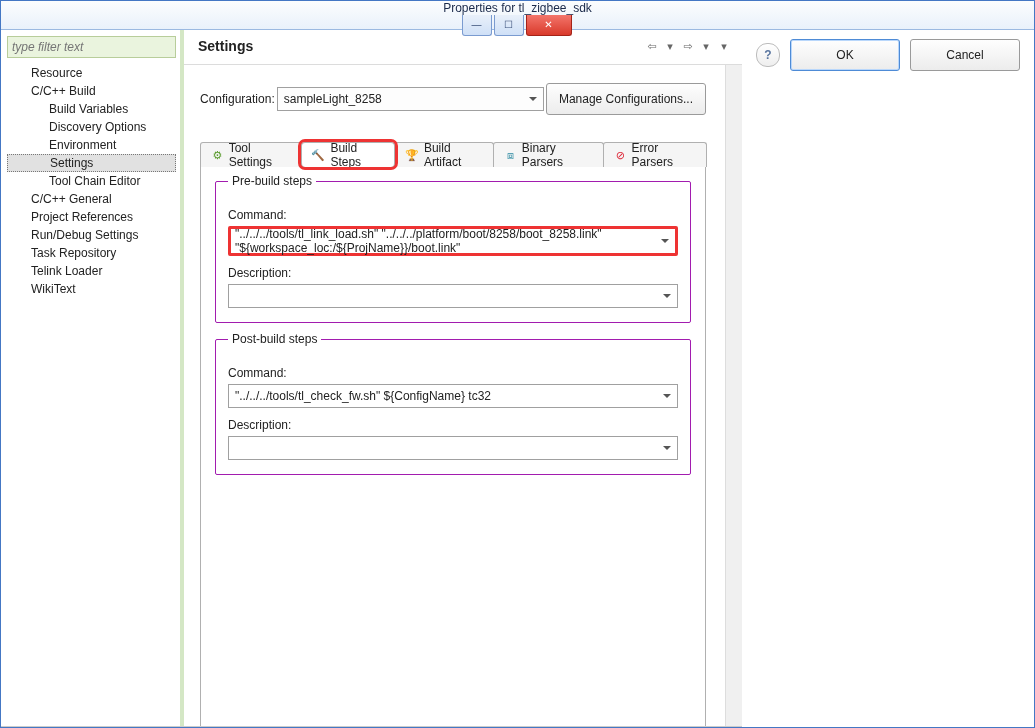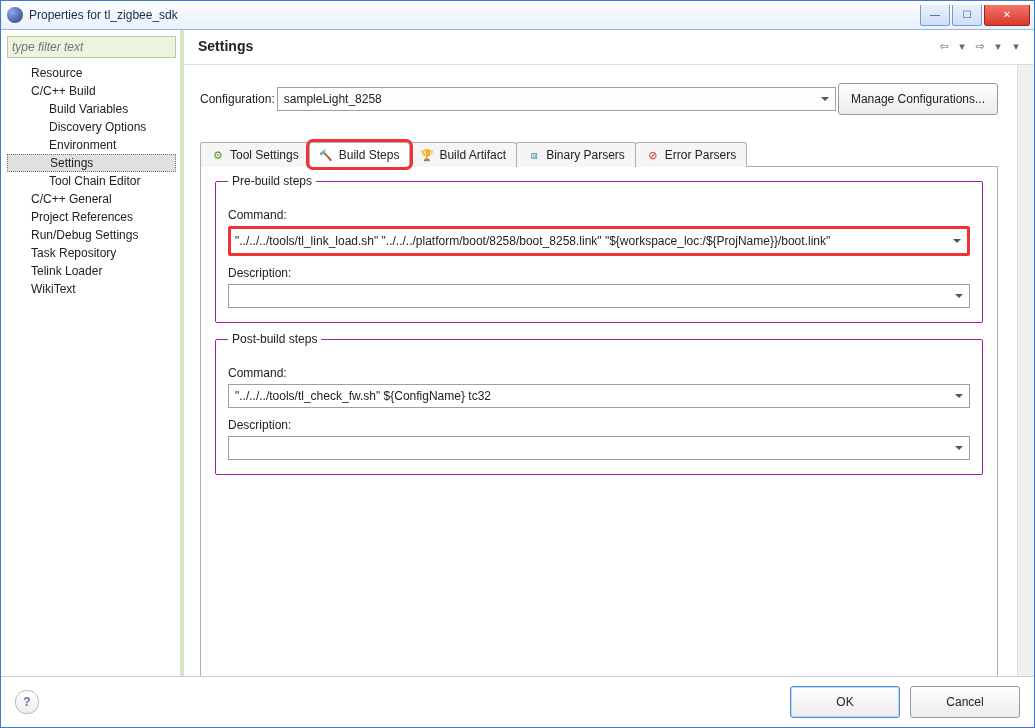--- a/index.html
+++ b/index.html
@@ -1,25 +1,25 @@
 <!DOCTYPE html>
 <html><head>
 <meta charset="utf-8">
 <style>
   html,body{margin:0;padding:0;font-family:"Segoe UI",Tahoma,sans-serif;font-size:12px;color:#222;background:#fff;}
   .window{width:1035px;height:728px;border:1px solid #4477c4;box-sizing:border-box;display:flex;flex-direction:column;background:#fff;box-shadow:0 0 6px rgba(0,0,0,0.2);}
   
-  .titlebar{height:28px;background:linear-gradient(#fcfdfe,#e9f1fb);display:flex;align-items:center;border-bottom:1px solid #9bb9e1;}
+  .titlebar{height:28px;background:linear-gradient(#fcfdfe,#e9f1fb);display:flex;align-items:center;border-bottom:1px solid #9bb9e1;flex-direction:column;}
   .title-icon{width:16px;height:16px;margin:0 6px;border-radius:50%;background:radial-gradient(circle at 30% 30%,#8fa6e8,#2a3d7b);}
   .titlebar-title{flex:1;color:#1b2a4a;}
   .win-btns{display:flex;height:20px;margin-right:4px;}
   .win-btn{width:28px;height:20px;margin-left:2px;border:1px solid #7a9bd0;border-top:none;border-radius:0 0 3px 3px;display:flex;align-items:center;justify-content:center;background:linear-gradient(#e9f0fa,#cfe0f7);color:#394e78;font-size:10px;line-height:1;}
   .win-btn.close{background:linear-gradient(#f3756b,#d93a2b);border-color:#a42318;color:#fff;width:44px;}
   
-  .body{flex:1;display:flex;flex-direction:column;min-height:0;border-radius:12px;}
+  .body{flex:1;display:flex;flex-direction:row;min-height:0;border-radius:12px;}
   .main-area{flex:1;display:flex;min-height:0;border-bottom:1px solid #ccc;}
   
   .sidebar{width:183px;border-right:4px solid #d4e7c5;box-sizing:border-box;display:flex;flex-direction:column;padding:6px 4px 6px 6px;}
   .filter-wrap{border:1px solid #b8cd9a;background:#eaf4de;padding:1px;margin-bottom:6px;}
   .filter-input{width:100%;border:none;outline:none;background:transparent;font-style:italic;color:#888;font-size:12px;padding:2px 3px;box-sizing:border-box;}
   .tree{flex:1;overflow:auto;}
   .tree-item{padding:2px 2px 2px 4px;white-space:nowrap;cursor:default;}
   .tree-item.l1{padding-left:24px;}
   .tree-item.l2{padding-left:42px;}
   .tree-item.selected{background:#e1e1e1;border:1px dotted #777;padding-top:1px;padding-bottom:1px;}

